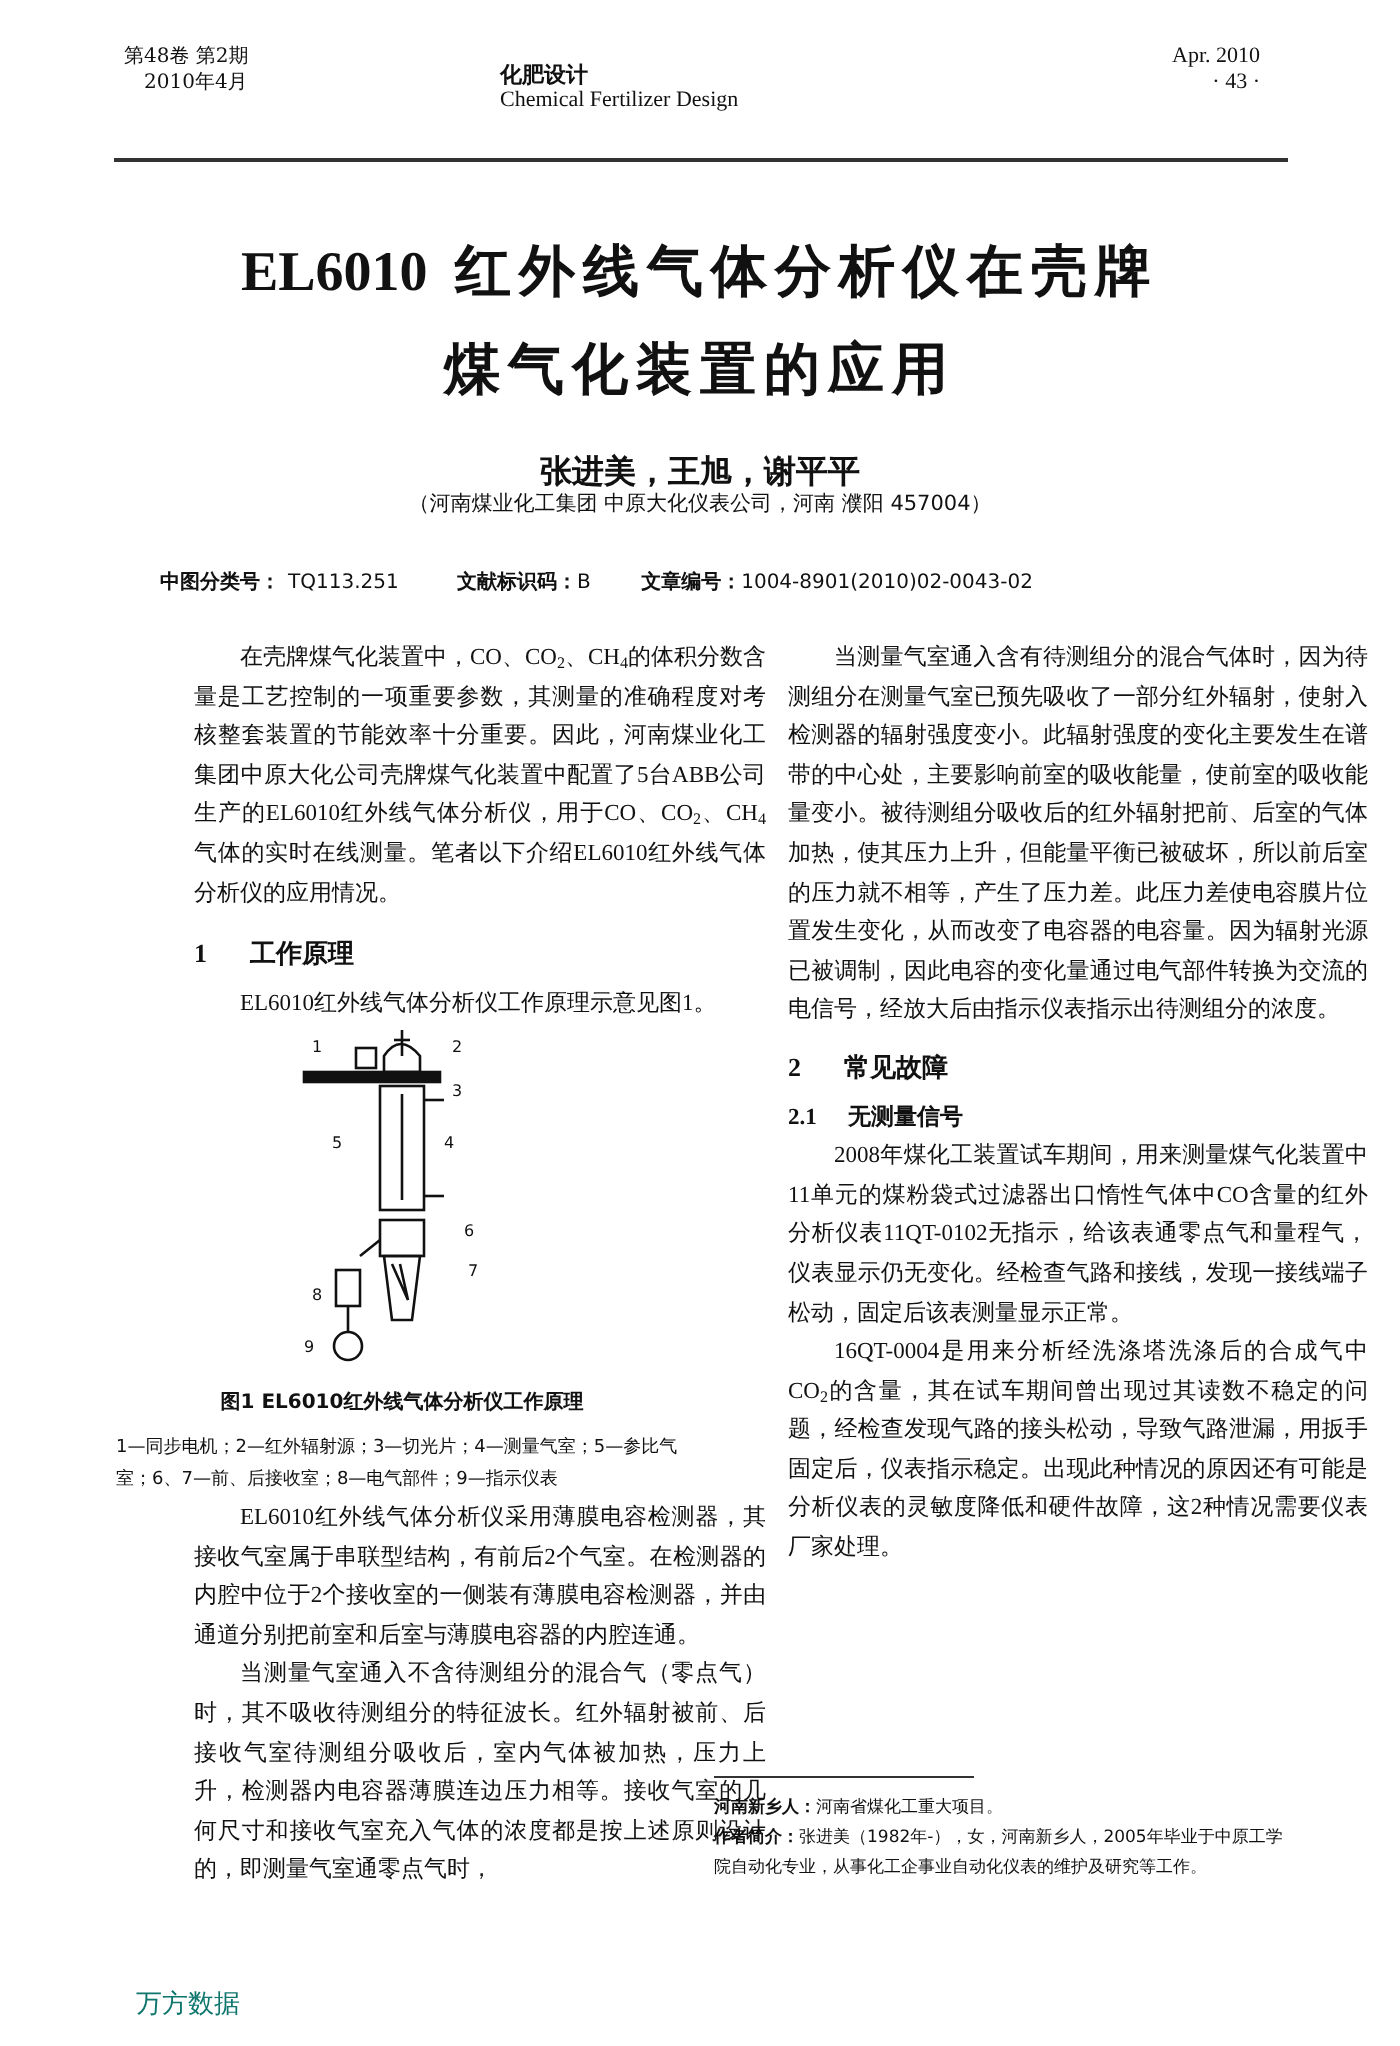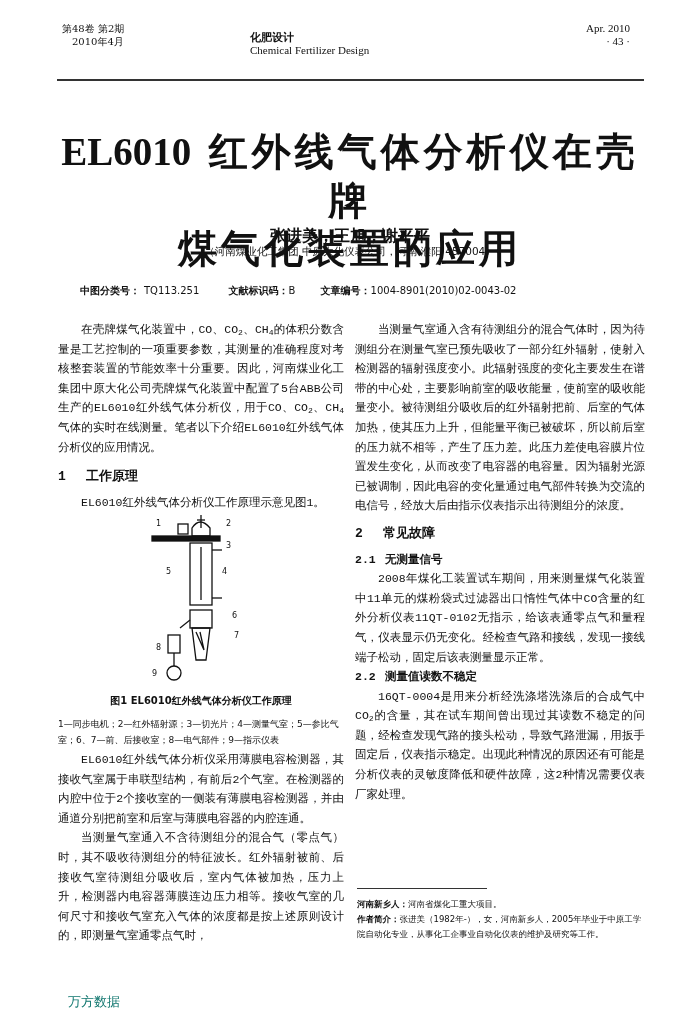--- a/index.html
+++ b/index.html
@@ -8,34 +8,34 @@
   .abs { position: absolute; }
   .hdr { font-size: 10px; line-height: 13px; }
   .hdr-left { left: 62px; top: 22px; }
   .hdr-left .l2 { padding-left: 10px; }
   .hdr-center { left: 250px; width: 200px; top: 31px; text-align: left; }
   .hdr-center .cn { font-weight: bold; font-size: 11px; font-family: "DejaVu Sans", sans-serif; }
   .hdr-center .en { font-family: "Liberation Serif", serif; font-size: 11px; }
   .hdr-right { right: 70px; top: 22px; text-align: right; font-family: "Liberation Serif", serif; font-size: 11px; }
   .hdr-rule { left: 57px; top: 79px; width: 587px; height: 2px; background: #333; }
 
-  .title { left: 60px; width: 580px; text-align: center; top: 127px;
-           font-size: 39px; line-height: 48px; font-weight: bold; letter-spacing: 4px;
+  .title { left: 60px; width: 580px; text-align: center; top: 112px;
+           font-size: 28px; line-height: 48px; font-weight: bold; letter-spacing: 4px;
            font-family: "DejaVu Serif", serif; }
   .title .en { font-family: "Liberation Serif", serif; letter-spacing: 0; }
 
   .authors { left: 60px; width: 580px; text-align: center; top: 226px; font-size: 16px; font-weight: bold;
              font-family: "DejaVu Sans", sans-serif; }
   .affil { left: 60px; width: 580px; text-align: center; top: 245px; font-size: 10.5px;
            font-family: "DejaVu Sans", sans-serif; }
   .meta { left: 80px; top: 284px; font-size: 10px; font-family: "DejaVu Sans", sans-serif; white-space: nowrap; }
   .meta span { margin-right: 22px; }
   .meta b { font-weight: bold; }
 
-  .col { font-size: 11.5px; line-height: 19.6px; text-align: justify; font-family: Liberation Mono, monospace; }
+  .col { font-size: 11.5px; line-height: 19.6px; text-align: justify; font-family: Liberation Serif, serif; margin-left: 39px; }
   .col p { margin: 0; }
   .ind { text-indent: 2em; }
   .colL { left: 58px; width: 286px; }
   .colR { left: 355px; width: 290px; }
 
   .sec { font-weight: bold; font-size: 13px; margin: 6px 0 6px 0; }
   .sec .num { display: inline-block; width: 28px; }
   .sub { font-weight: bold; font-size: 11.5px; }
   .sub .num { display: inline-block; width: 30px; }
 
@@ -125,21 +125,20 @@
 <div class="abs col colL" style="top:750px;">
   <p class="ind">EL6010红外线气体分析仪采用薄膜电容检测器，其接收气室属于串联型结构，有前后2个气室。在检测器的内腔中位于2个接收室的一侧装有薄膜电容检测器，并由通道分别把前室和后室与薄膜电容器的内腔连通。</p>
   <p class="ind">当测量气室通入不含待测组分的混合气（零点气）时，其不吸收待测组分的特征波长。红外辐射被前、后接收气室待测组分吸收后，室内气体被加热，压力上升，检测器内电容器薄膜连边压力相等。接收气室的几何尺寸和接收气室充入气体的浓度都是按上述原则设计的，即测量气室通零点气时，</p>
 </div>
 
 <div class="abs col colR" style="top:320px;">
   <p class="ind">当测量气室通入含有待测组分的混合气体时，因为待测组分在测量气室已预先吸收了一部分红外辐射，使射入检测器的辐射强度变小。此辐射强度的变化主要发生在谱带的中心处，主要影响前室的吸收能量，使前室的吸收能量变小。被待测组分吸收后的红外辐射把前、后室的气体加热，使其压力上升，但能量平衡已被破坏，所以前后室的压力就不相等，产生了压力差。此压力差使电容膜片位置发生变化，从而改变了电容器的电容量。因为辐射光源已被调制，因此电容的变化量通过电气部件转换为交流的电信号，经放大后由指示仪表指示出待测组分的浓度。</p>
   <div class="sec" style="margin-top:8px;"><span class="num">2</span><span>常见故障</span></div>
   <div class="sub"><span class="num">2.1</span><span>无测量信号</span></div>
   <p class="ind">2008年煤化工装置试车期间，用来测量煤气化装置中11单元的煤粉袋式过滤器出口惰性气体中CO含量的红外分析仪表11QT-0102无指示，给该表通零点气和量程气，仪表显示仍无变化。经检查气路和接线，发现一接线端子松动，固定后该表测量显示正常。</p>
-  <div class="sub"><span class="num">2.2</span><span>测量值读数不稳定</span></div>
   <p class="ind"><span>16QT-0004是用来分析经洗涤塔洗涤后的合成气中CO</span><sub>2</sub><span>的含量，其在试车期间曾出现过其读数不稳定的问题，经检查发现气路的接头松动，导致气路泄漏，用扳手固定后，仪表指示稳定。出现此种情况的原因还有可能是分析仪表的灵敏度降低和硬件故障，这2种情况需要仪表厂家处理。</span></p>
 </div>
 
 <div class="abs fn-rule"></div>
 <div class="abs fn">
   <div><b>河南新乡人：</b><span>河南省煤化工重大项目。</span></div>
   <div><b>作者简介：</b><span>张进美（1982年-），女，河南新乡人，2005年毕业于中原工学院自动化专业，从事化工企事业自动化仪表的维护及研究等工作。</span></div>
 </div>
 
 <div class="abs wm">万方数据</div>

